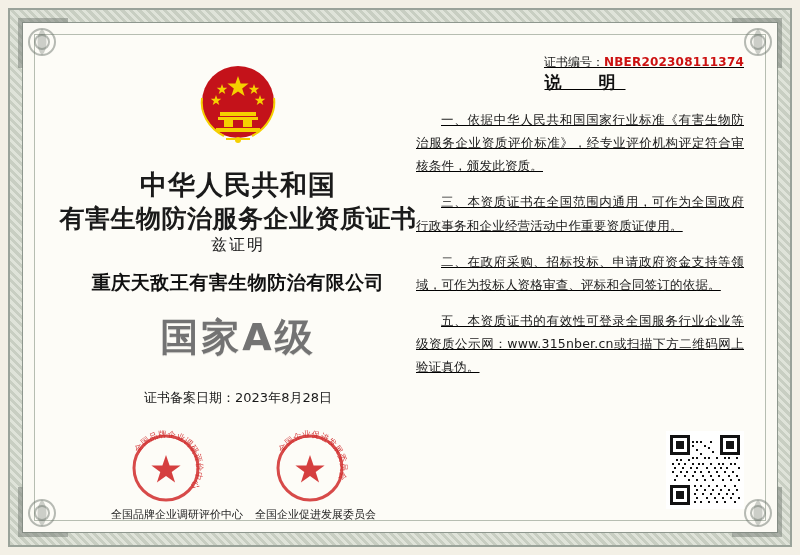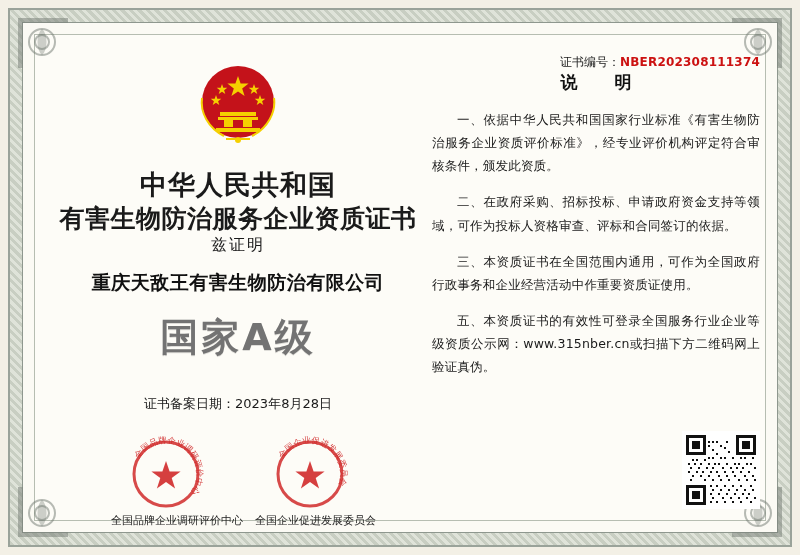--- a/index.html
+++ b/index.html
@@ -121,21 +121,21 @@
     margin-top: 16px;
     font-family: "DejaVu Sans", sans-serif;
     font-size: 38px;
     font-weight: bold;
     color: #737373;
     letter-spacing: 3px;
     text-shadow: 0 1px 0 rgba(0,0,0,0.12);
   }
 
   .dates {
-    margin-top: 30px;
+    margin-top: 24px;
     font-family: "DejaVu Sans", sans-serif;
     font-size: 13px;
     color: #1a1a1a;
     line-height: 1.75;
     display: inline-block;
     text-align: left;
   }
   .dates .row { white-space: nowrap; }
 
   
@@ -158,23 +158,24 @@
     margin-top: -4px;
     font-family: "DejaVu Sans", sans-serif;
     font-size: 11px;
     color: #1a1a1a;
     white-space: nowrap;
   }
 
   
   .right-col {
     position: absolute;
-    left: 392px; top: 0;
+    left: 376px; top: 0;
     width: 328px;
     height: 475px;
+    text-decoration: underline;
   }
   .cert-no {
     margin-top: 14px;
     font-family: "DejaVu Sans", sans-serif;
     font-size: 12px;
     color: #1a1a1a;
     text-align: right;
     white-space: nowrap;
   }
   .cert-no .num {
@@ -349,22 +350,22 @@
     <div class="right-col">
 
       <div class="cert-no">
         <span>证书编号：</span><span class="num">NBER202308111374</span>
       </div>
 
       <div class="notice-title">说　明</div>
 
       <div class="notice-body">
         <p>一、依据中华人民共和国国家行业标准《有害生物防治服务企业资质评价标准》，经专业评价机构评定符合审核条件，颁发此资质。</p>
+        <p>三、本资质证书在全国范围内通用，可作为全国政府行政事务和企业经营活动中作重要资质证使用。</p>
         <p>二、在政府采购、招标投标、申请政府资金支持等领域，可作为投标人资格审查、评标和合同签订的依据。</p>
-        <p>三、本资质证书在全国范围内通用，可作为全国政府行政事务和企业经营活动中作重要资质证使用。</p>
         <p>五、本资质证书的有效性可登录全国服务行业企业等级资质公示网：www.315nber.cn或扫描下方二维码网上验证真伪。</p>
       </div>
 
       <div class="qr">
         <svg width="78" height="78" viewBox="0 0 78 78" shape-rendering="crispEdges">
           <rect width="78" height="78" fill="#ffffff"></rect>
           <g fill="#111111">
 
             <rect x="4" y="4" width="20" height="20"></rect>
               <rect x="7" y="7" width="14" height="14" fill="#fff"></rect>

